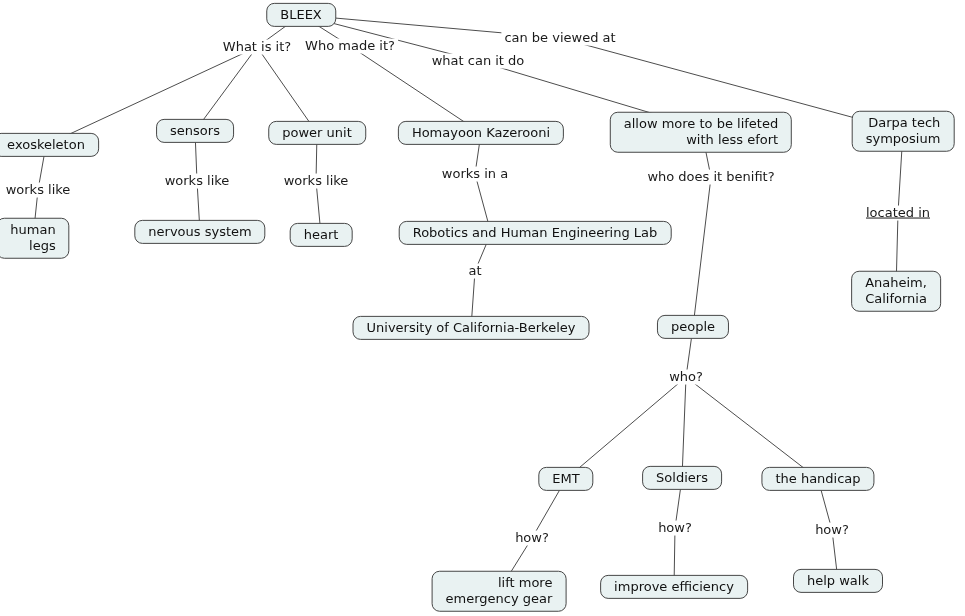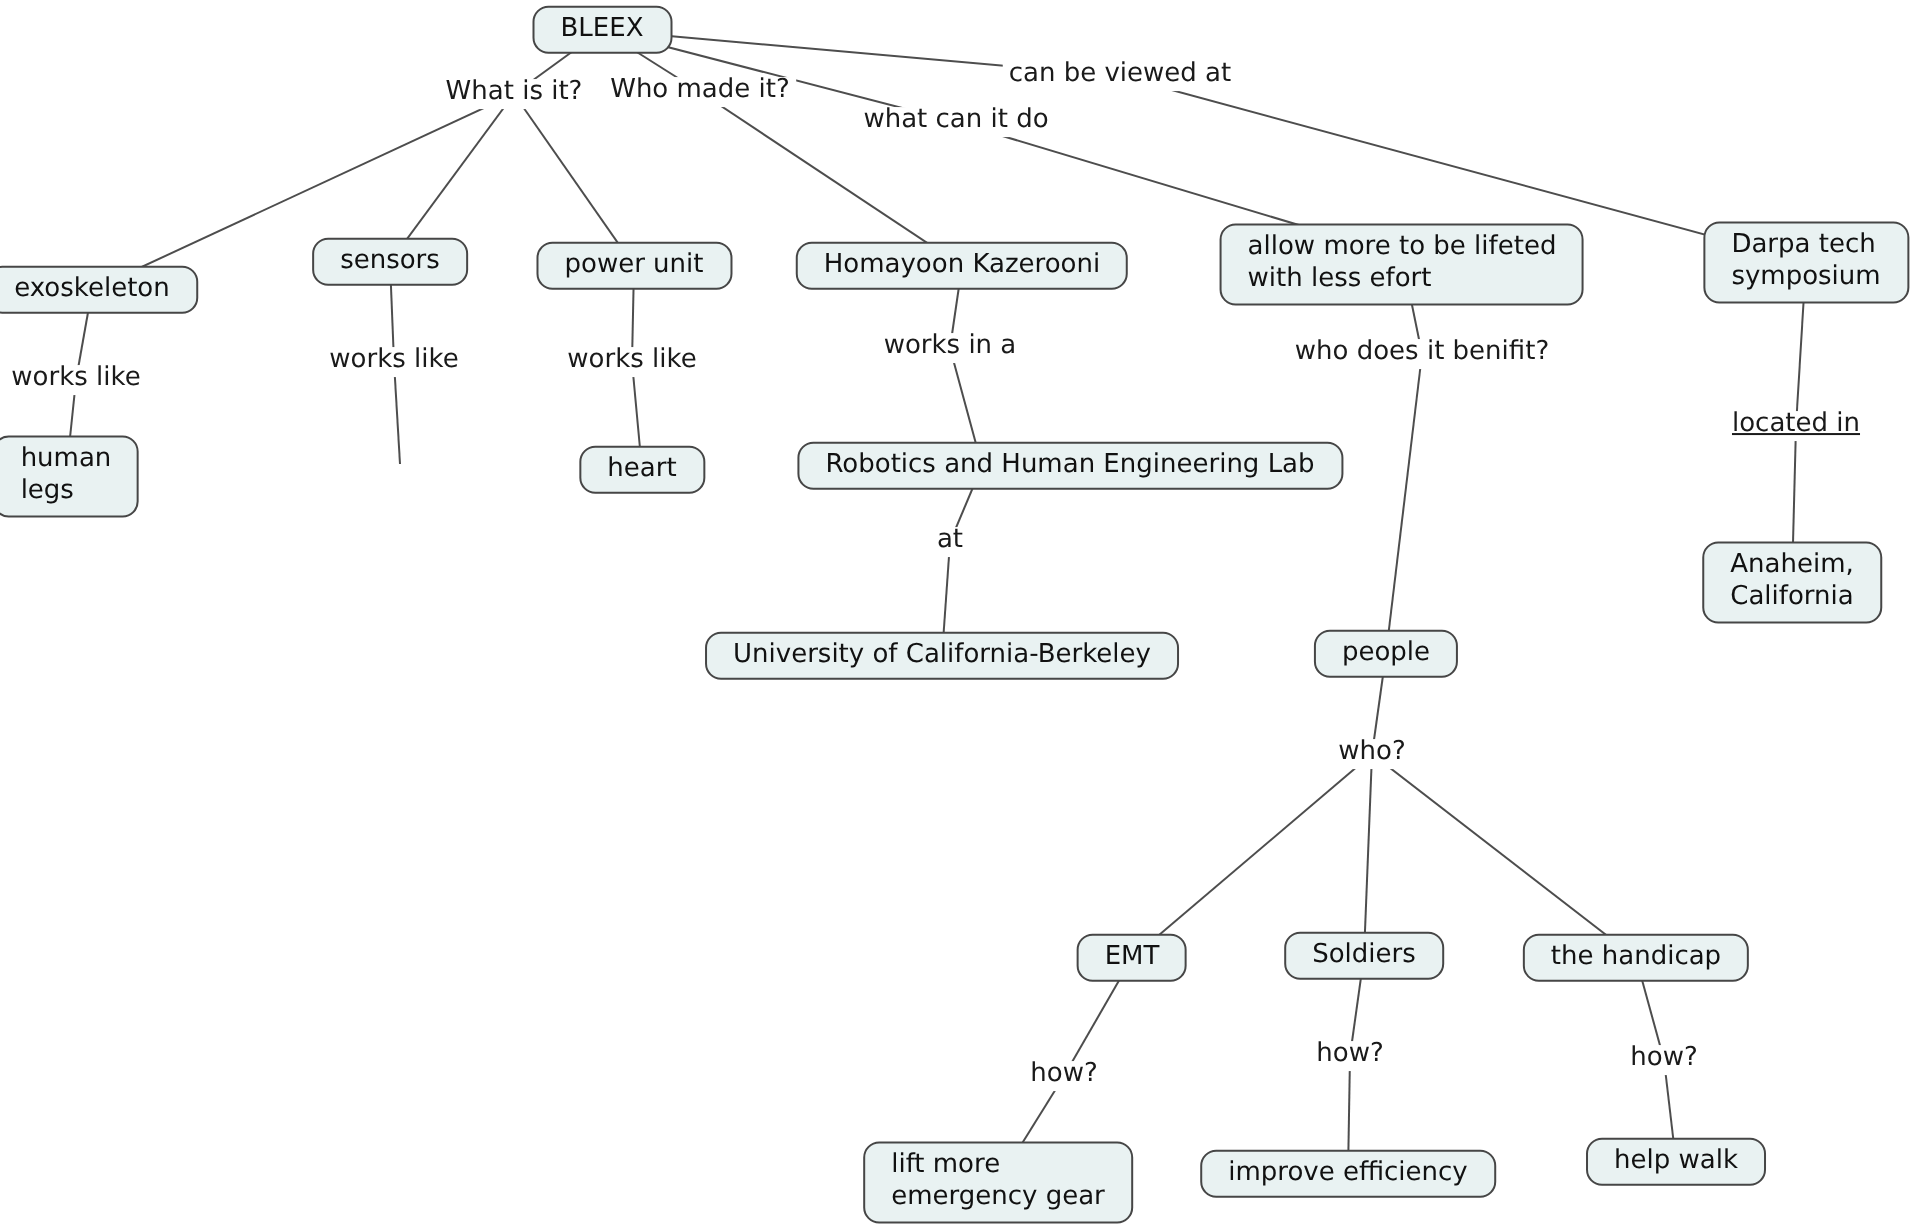--- a/index.html
+++ b/index.html
@@ -25,21 +25,21 @@
   .node {
     position: absolute;
     transform: translate(-50%, -50%);
     background: var(--node-fill, #e9f2f2);
     border: 1px solid var(--node-border, #464646);
     border-radius: 8px;
     padding: 3px 13px;
     font-size: 13px;
     line-height: 1.25;
     color: var(--text-color, #111111);
-    text-align: left;
+    text-align: right;
     white-space: pre-line;
     box-sizing: border-box;
   }
   .edge-label {
     position: absolute;
     transform: translate(-50%, -50%);
     background: #ffffff;
     font-size: 13px;
     line-height: 1.15;
     color: var(--label-color, #1a1a1a);
@@ -102,20 +102,21 @@
     <div class="edge-label" style="left: 532px; top: 538px;">how?</div>
     <div class="edge-label" style="left: 675px; top: 528px;">how?</div>
     <div class="edge-label" style="left: 832px; top: 530px;">how?</div>
     <div class="edge-label" style="left: 898px; top: 213px; text-decoration: underline;">located in</div>
     <div class="node" style="left: 301px; top: 15px;">BLEEX</div>
     <div class="node" style="left: 46px; top: 145px;">exoskeleton</div>
     <div class="node" style="left: 195px; top: 131px;">sensors</div>
     <div class="node" style="left: 317px; top: 133px;">power unit</div>
     <div class="node" style="left: 33px; top: 238px;">human
 legs</div>
+    <div class="node" style="left: 200px; top: 232px;">nervous system</div>
     <div class="node" style="left: 321px; top: 235px;">heart</div>
     <div class="node" style="left: 481px; top: 133px;">Homayoon Kazerooni</div>
     <div class="node" style="left: 491px; top: 233px; margin-left: 44px;">Robotics and Human Engineering Lab</div>
     <div class="node" style="left: 471px; top: 328px;">University of California-Berkeley</div>
     <div class="node" style="left: 701px; top: 132px;">allow more to be lifeted
 with less efort</div>
     <div class="node" style="left: 693px; top: 327px;">people</div>
     <div class="node" style="left: 566px; top: 479px;">EMT</div>
     <div class="node" style="left: 682px; top: 478px;">Soldiers</div>
     <div class="node" style="left: 818px; top: 479px;">the handicap</div>

